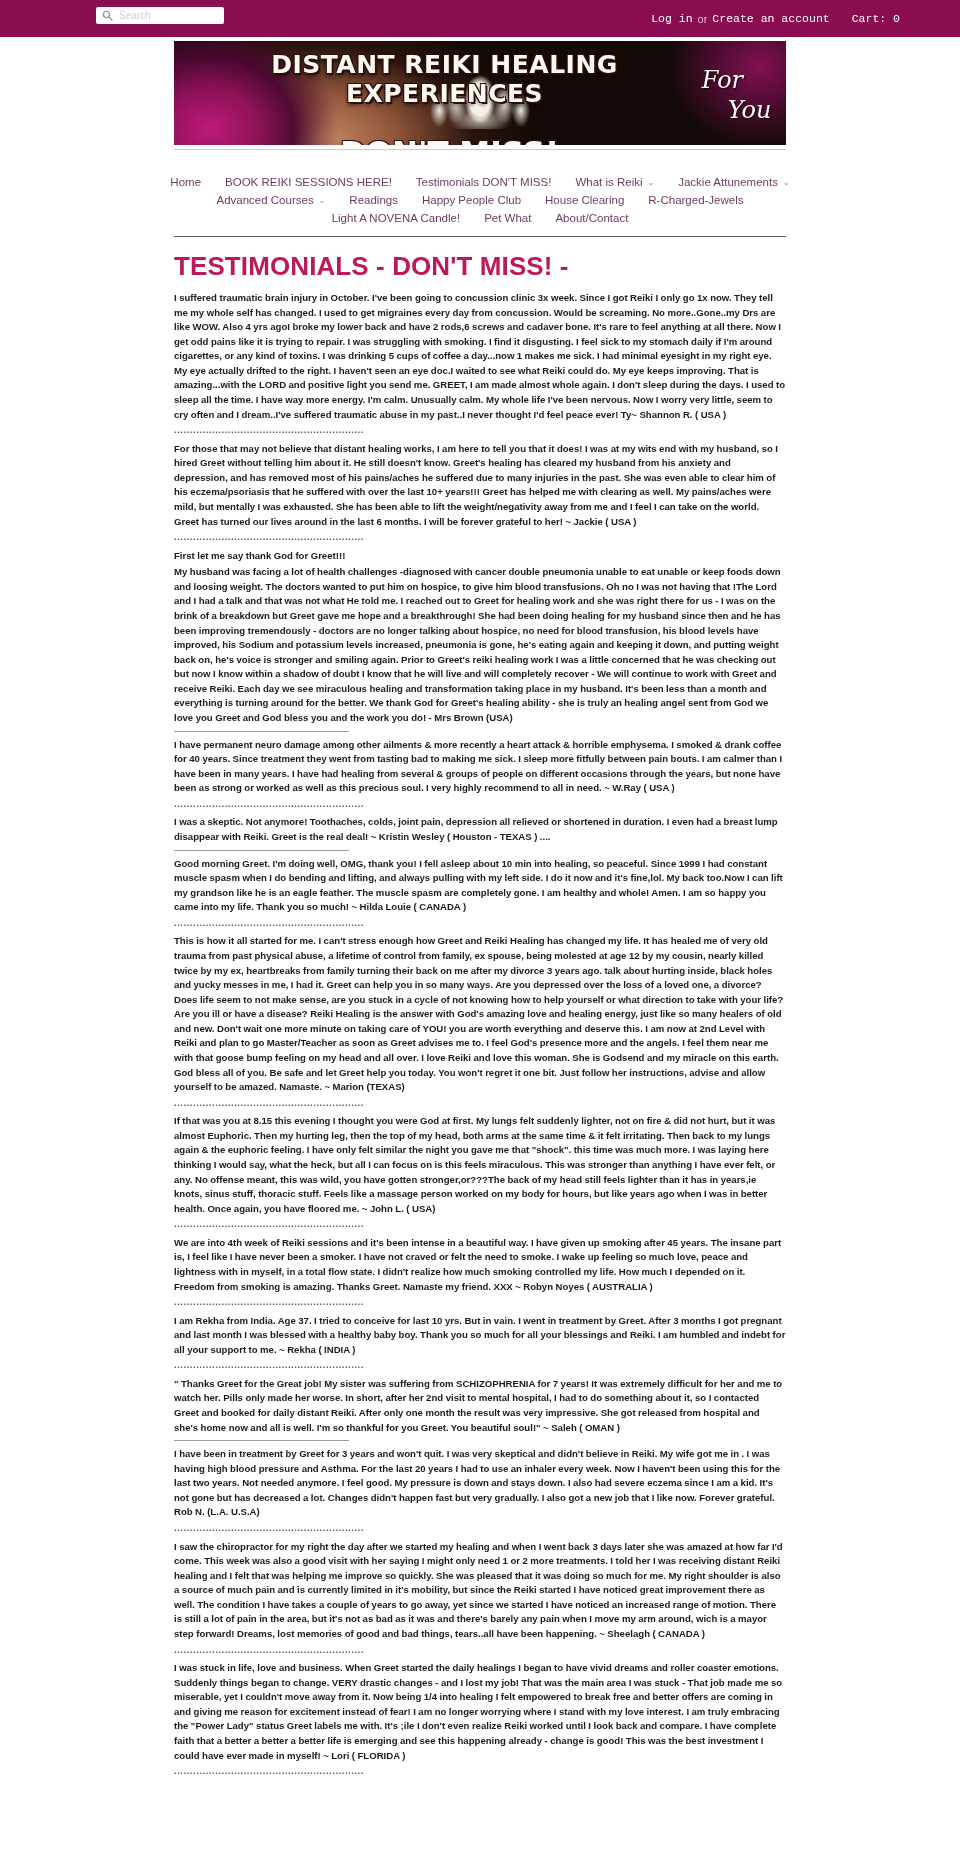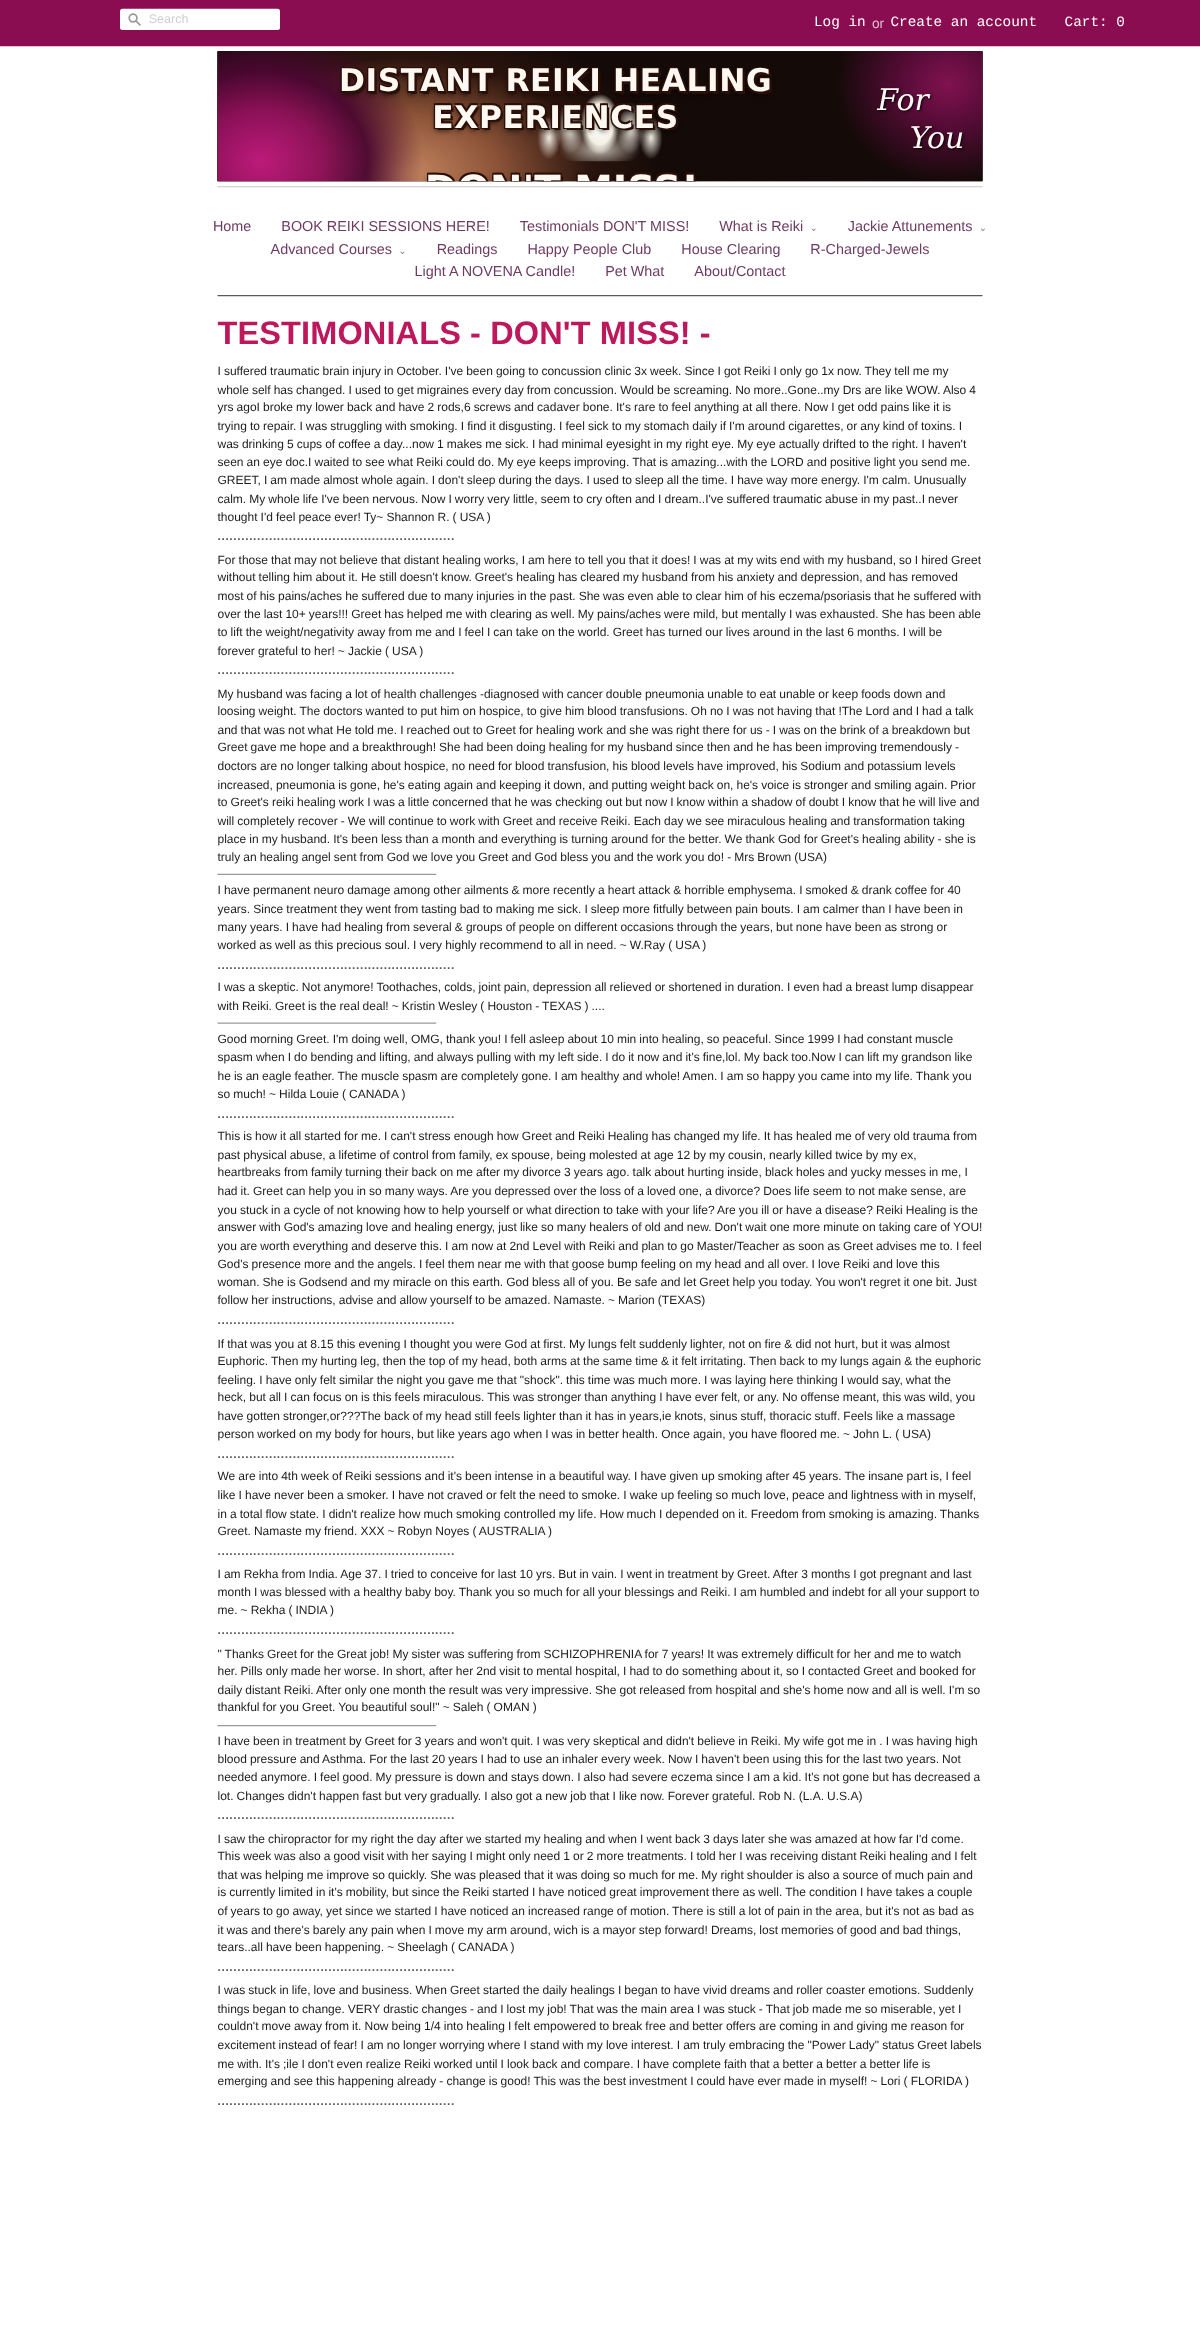--- a/index.html
+++ b/index.html
@@ -212,21 +212,21 @@
     font-family:"Liberation Sans", sans-serif;
     font-size:26px;
     font-weight:bold;
     color:#be185d;
     margin:0 0 9px 0;
     letter-spacing:.1px;
   }
   .testimonial {
     font-size:9.6px;
     line-height:1.52;
-    font-weight:normal;
+    font-weight:bold;
     color:#1c1c1c;
     margin:0 0 2px 0;
     text-align:left;
     word-spacing:-.2px;
   }
   .divider {
     font-size:9.6px;
     line-height:1.2;
     color:#5a5a5a;
     letter-spacing:.5px;
@@ -335,20 +335,21 @@
     <div class="nav-bottom-rule"></div>
   </div>
 
   <div class="content">
     <h1 class="page-title">TESTIMONIALS - DON'T MISS! -</h1>
     <div>
         <p class="testimonial">I suffered traumatic brain injury in October. I've been going to concussion clinic 3x week. Since I got Reiki I only go 1x now. They tell me my whole self has changed. I used to get migraines every day from concussion. Would be screaming. No more..Gone..my Drs are like WOW. Also 4 yrs agoI broke my lower back and have 2 rods,6 screws and cadaver bone. It's rare to feel anything at all there. Now I get odd pains like it is trying to repair. I was struggling with smoking. I find it disgusting. I feel sick to my stomach daily if I'm around cigarettes, or any kind of toxins. I was drinking 5 cups of coffee a day...now 1 makes me sick. I had minimal eyesight in my right eye. My eye actually drifted to the right. I haven't seen an eye doc.I waited to see what Reiki could do. My eye keeps improving. That is amazing...with the LORD and positive light you send me. GREET, I am made almost whole again. I don't sleep during the days. I used to sleep all the time. I have way more energy. I'm calm. Unusually calm. My whole life I've been nervous. Now I worry very little, seem to cry often and I dream..I've suffered traumatic abuse in my past..I never thought I'd feel peace ever! Ty~ Shannon R. ( USA )</p>
         <div class="divider">............................................................</div>
         <p class="testimonial">For those that may not believe that distant healing works, I am here to tell you that it does! I was at my wits end with my husband, so I hired Greet without telling him about it. He still doesn't know. Greet's healing has cleared my husband from his anxiety and depression, and has removed most of his pains/aches he suffered due to many injuries in the past. She was even able to clear him of his eczema/psoriasis that he suffered with over the last 10+ years!!! Greet has helped me with clearing as well. My pains/aches were mild, but mentally I was exhausted. She has been able to lift the weight/negativity away from me and I feel I can take on the world. Greet has turned our lives around in the last 6 months. I will be forever grateful to her! ~ Jackie ( USA )</p>
         <div class="divider">............................................................</div>
+        <p class="testimonial">First let me say thank God for Greet!!!</p>
         <p class="testimonial">My husband was facing a lot of health challenges -diagnosed with cancer double pneumonia unable to eat unable or keep foods down and loosing weight. The doctors wanted to put him on hospice, to give him blood transfusions. Oh no I was not having that !The Lord and I had a talk and that was not what He told me. I reached out to Greet for healing work and she was right there for us - I was on the brink of a breakdown but Greet gave me hope and a breakthrough! She had been doing healing for my husband since then and he has been improving tremendously - doctors are no longer talking about hospice, no need for blood transfusion, his blood levels have improved, his Sodium and potassium levels increased, pneumonia is gone, he's eating again and keeping it down, and putting weight back on, he's voice is stronger and smiling again. Prior to Greet's reiki healing work I was a little concerned that he was checking out but now I know within a shadow of doubt I know that he will live and will completely recover - We will continue to work with Greet and receive Reiki. Each day we see miraculous healing and transformation taking place in my husband. It's been less than a month and everything is turning around for the better. We thank God for Greet's healing ability - she is truly an healing angel sent from God we love you Greet and God bless you and the work you do! - Mrs Brown (USA)</p>
         <div class="divider solid"></div>
         <p class="testimonial">I have permanent neuro damage among other ailments &amp; more recently a heart attack &amp; horrible emphysema. I smoked &amp; drank coffee for 40 years. Since treatment they went from tasting bad to making me sick. I sleep more fitfully between pain bouts. I am calmer than I have been in many years. I have had healing from several &amp; groups of people on different occasions through the years, but none have been as strong or worked as well as this precious soul. I very highly recommend to all in need. ~ W.Ray ( USA )</p>
         <div class="divider">............................................................</div>
         <p class="testimonial">I was a skeptic. Not anymore! Toothaches, colds, joint pain, depression all relieved or shortened in duration. I even had a breast lump disappear with Reiki. Greet is the real deal! ~ Kristin Wesley ( Houston - TEXAS ) ....</p>
         <div class="divider solid"></div>
         <p class="testimonial">Good morning Greet. I'm doing well, OMG, thank you! I fell asleep about 10 min into healing, so peaceful. Since 1999 I had constant muscle spasm when I do bending and lifting, and always pulling with my left side. I do it now and it's fine,lol. My back too.Now I can lift my grandson like he is an eagle feather. The muscle spasm are completely gone. I am healthy and whole! Amen. I am so happy you came into my life. Thank you so much! ~ Hilda Louie ( CANADA )</p>
         <div class="divider">............................................................</div>
         <p class="testimonial">This is how it all started for me. I can't stress enough how Greet and Reiki Healing has changed my life. It has healed me of very old trauma from past physical abuse, a lifetime of control from family, ex spouse, being molested at age 12 by my cousin, nearly killed twice by my ex, heartbreaks from family turning their back on me after my divorce 3 years ago. talk about hurting inside, black holes and yucky messes in me, I had it. Greet can help you in so many ways. Are you depressed over the loss of a loved one, a divorce? Does life seem to not make sense, are you stuck in a cycle of not knowing how to help yourself or what direction to take with your life? Are you ill or have a disease? Reiki Healing is the answer with God's amazing love and healing energy, just like so many healers of old and new. Don't wait one more minute on taking care of YOU! you are worth everything and deserve this. I am now at 2nd Level with Reiki and plan to go Master/Teacher as soon as Greet advises me to. I feel God's presence more and the angels. I feel them near me with that goose bump feeling on my head and all over. I love Reiki and love this woman. She is Godsend and my miracle on this earth. God bless all of you. Be safe and let Greet help you today. You won't regret it one bit. Just follow her instructions, advise and allow yourself to be amazed. Namaste. ~ Marion (TEXAS)</p>
         <div class="divider">............................................................</div>

